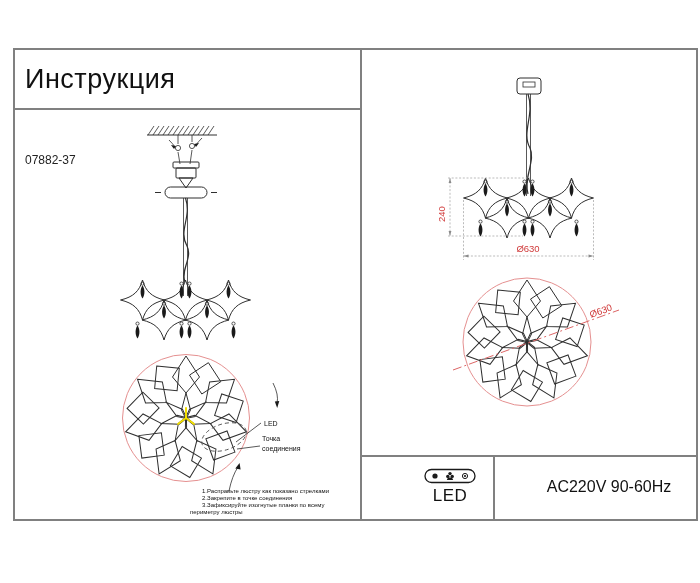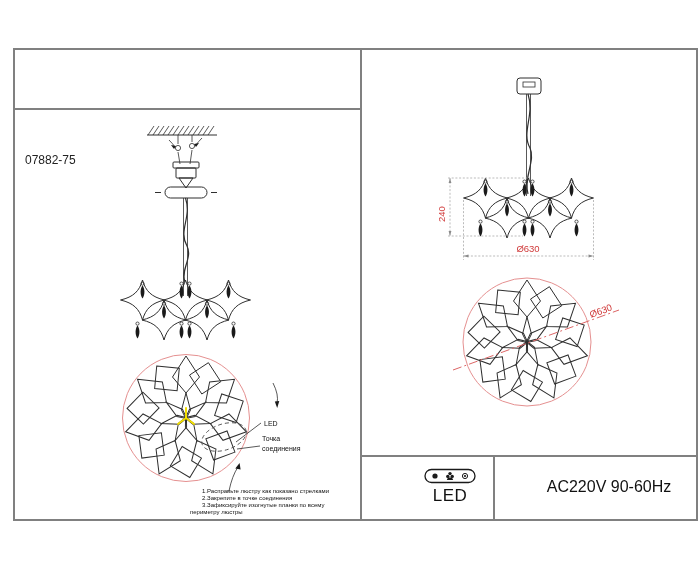--- a/index.html
+++ b/index.html
@@ -79,21 +79,22 @@
     </defs>
   </svg>
 
   <div class="frame">
 
     <div class="vline" style="left:345px;top:0;width:2px;height:469px;"></div>
     <div class="hline" style="left:0;top:58px;width:345px;height:1.5px;"></div>
     <div class="hline" style="left:347px;top:405px;width:334px;height:1.5px;"></div>
     <div class="vline" style="left:478px;top:405px;width:1.5px;height:64px;"></div>
 
-    <div class="model">07882-75</div>
+    <div class="title">Инструкция</div>
+    <div class="model">07882-37</div>
 
     <svg class="abs" style="left:93px;top:68px;" width="200" height="230" viewBox="0 0 200 230">
       <g>
         <line x1="39" y1="17" x2="109" y2="17" class="ln" stroke-width="1.4"></line>
         <g class="lnt">
           <line x1="40" y1="17" x2="46" y2="8"></line>
             <line x1="45" y1="17" x2="51" y2="8"></line>
           <line x1="50" y1="17" x2="56" y2="8"></line>
             <line x1="55" y1="17" x2="61" y2="8"></line>
           <line x1="60" y1="17" x2="66" y2="8"></line>

